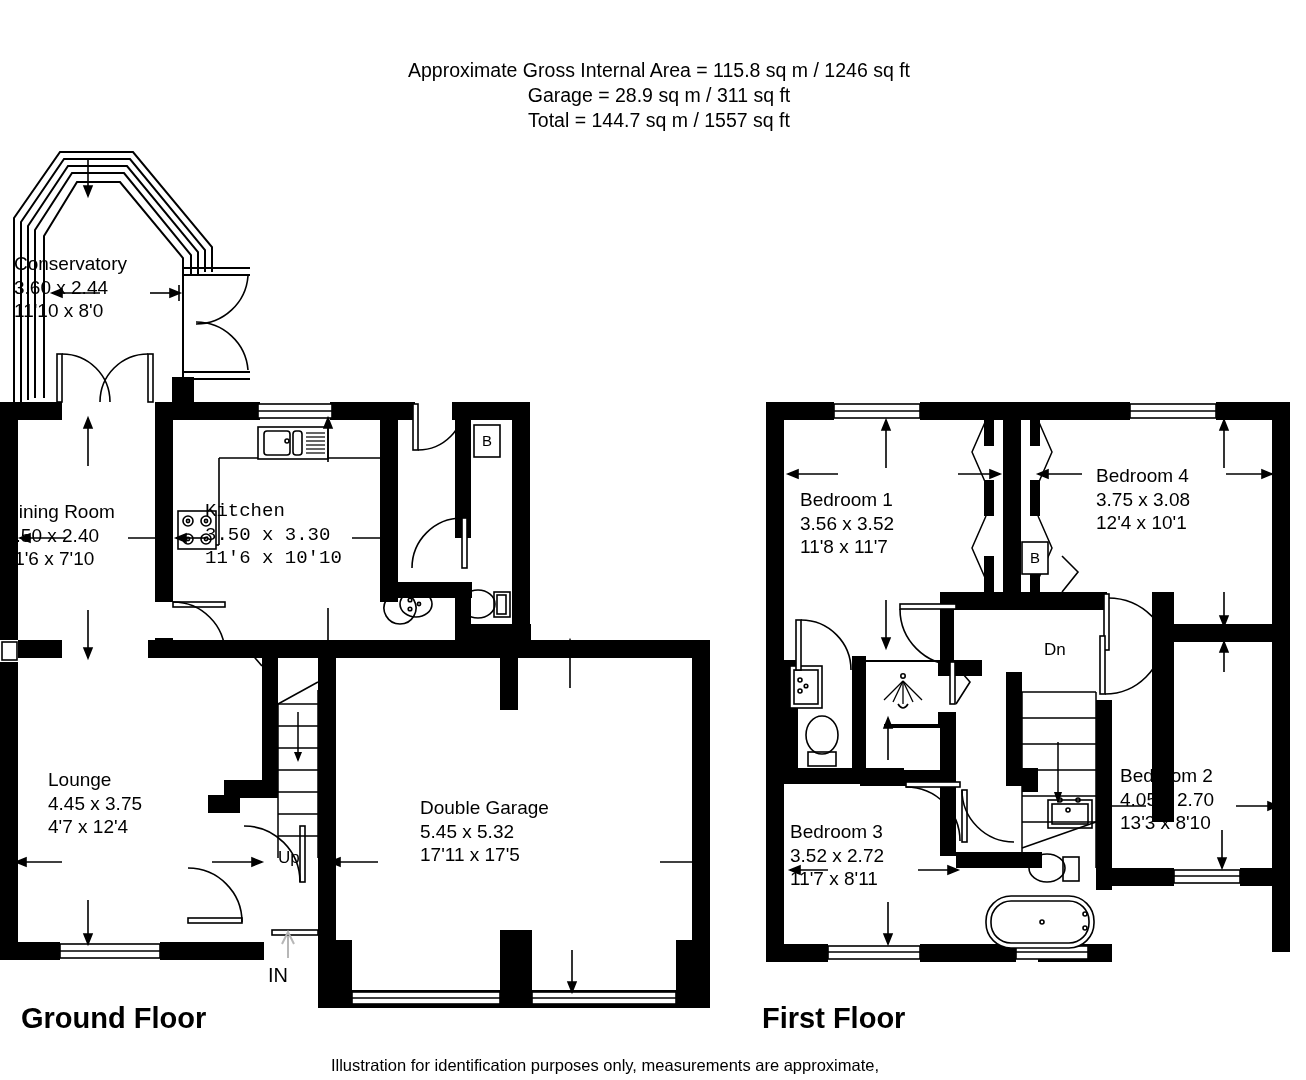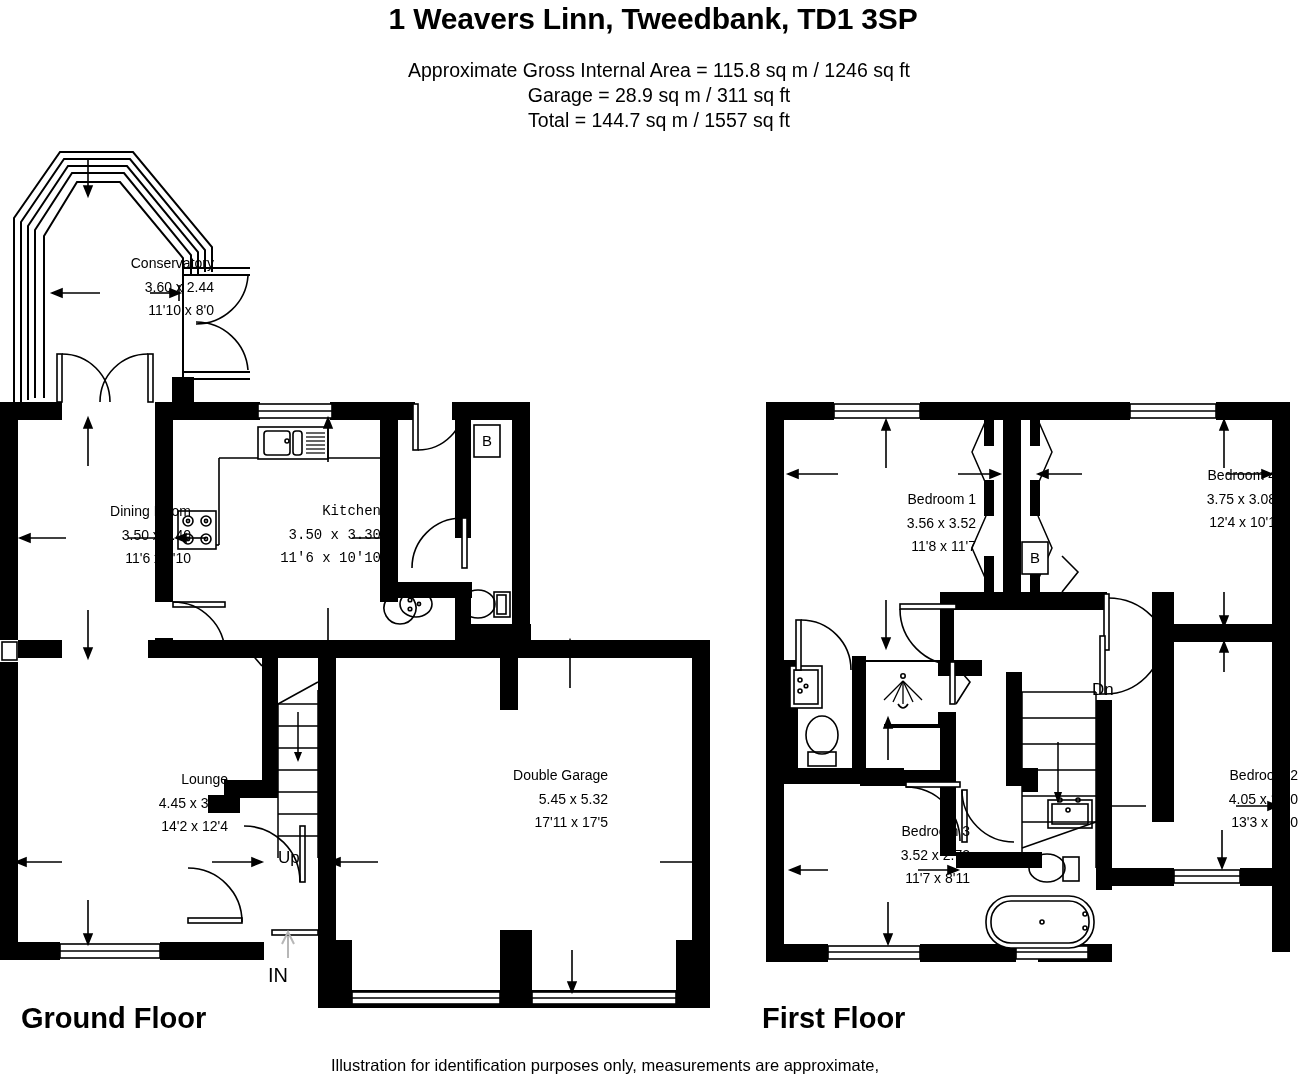--- a/index.html
+++ b/index.html
@@ -39,43 +39,42 @@
 
   .footer {
     position: absolute; left: 0; top: 1056px; width: 1210px;
     text-align: center; font-size: 16.5px;
   }
 
   svg { position: absolute; left: 0; top: 0; display: block; }
 
   .rm-label {
     position: absolute;
-    text-align: right;
-    font-size: 14px;
+    text-align: left;
+    font-size: 19px;
     line-height: 23.5px;
     white-space: nowrap;
     pointer-events: none;
   }
   .tiny-label {
     position: absolute;
     font-size: 17px;
     white-space: nowrap;
   }
   .tag-b {
     position: absolute;
     font-size: 15px;
     text-align: center;
   }
 </style>
 </head>
 <body>
 
 <div id="plan-root">
 
-  <div class="title">1 Weavers Linn, Tweedbank, TD1 3SP</div>
 
   <div class="areas">
     <div>Approximate Gross Internal Area = 115.8 sq m / 1246 sq ft</div>
     <div>Garage = 28.9 sq m / 311 sq ft</div>
     <div>Total = 144.7 sq m / 1557 sq ft</div>
   </div>
 
   <svg width="1306" height="1080" viewBox="0 0 1306 1080">
     <g>
 
@@ -527,39 +526,39 @@
       </g>
     </g>
   </svg>
 
   <div class="rm-label" style="left:14px; top:252px; width:200px;">
     <div>Conservatory</div>
     <div>3.60 x 2.44</div>
     <div>11'10 x 8'0</div>
   </div>
 
-  <div class="rm-label" style="left:11px; top:500px; width:180px;">
+  <div class="rm-label" style="left:5px; top:500px; width:180px;">
     <div>Dining Room</div>
     <div>3.50 x 2.40</div>
     <div>11'6 x 7'10</div>
   </div>
 
   <div class="rm-label" style="left:205px; top:500px; width:176px;font-family:Liberation Mono, monospace;">
     <div>Kitchen</div>
     <div>3.50 x 3.30</div>
     <div>11'6 x 10'10</div>
   </div>
 
   <div class="rm-label" style="left:48px; top:768px; width:180px;">
     <div>Lounge</div>
     <div>4.45 x 3.75</div>
-    <div>14'2 x 12'4</div>
-  </div>
-
-  <div class="rm-label" style="left:420px; top:764px; width:188px;">
+    <div>4'7 x 12'4</div>
+  </div>
+
+  <div class="rm-label" style="left:420px; top:796px; width:188px;">
     <div>Double Garage</div>
     <div>5.45 x 5.32</div>
     <div>17'11 x 17'5</div>
   </div>
 
   <div class="tiny-label" style="left:278px; top:848px;">Up</div>
   <div class="tiny-label" style="left:268px; top:964px; font-size:20px;">IN</div>
   <div class="tag-b" style="left:474px; top:432px; width:26px;">B</div>
 
   <div class="rm-label" style="left:800px; top:488px; width:176px;">
@@ -579,20 +578,20 @@
     <div>4.05 x 2.70</div>
     <div>13'3 x 8'10</div>
   </div>
 
   <div class="rm-label" style="left:790px; top:820px; width:180px;">
     <div>Bedroom 3</div>
     <div>3.52 x 2.72</div>
     <div>11'7 x 8'11</div>
   </div>
 
-  <div class="tiny-label" style="left:1044px; top:680px;margin-left:48px;">Dn</div>
+  <div class="tiny-label" style="left:1044px; top:640px;">Dn</div>
   <div class="tag-b" style="left:1022px; top:549px; width:26px;">B</div>
 
   <div class="floor-label" id="ground-floor-label">Ground Floor</div>
   <div class="floor-label" id="first-floor-label">First Floor</div>
 
   <div class="footer">Illustration for identification purposes only, measurements are approximate,</div>
 </div>
 
 </body></html>

